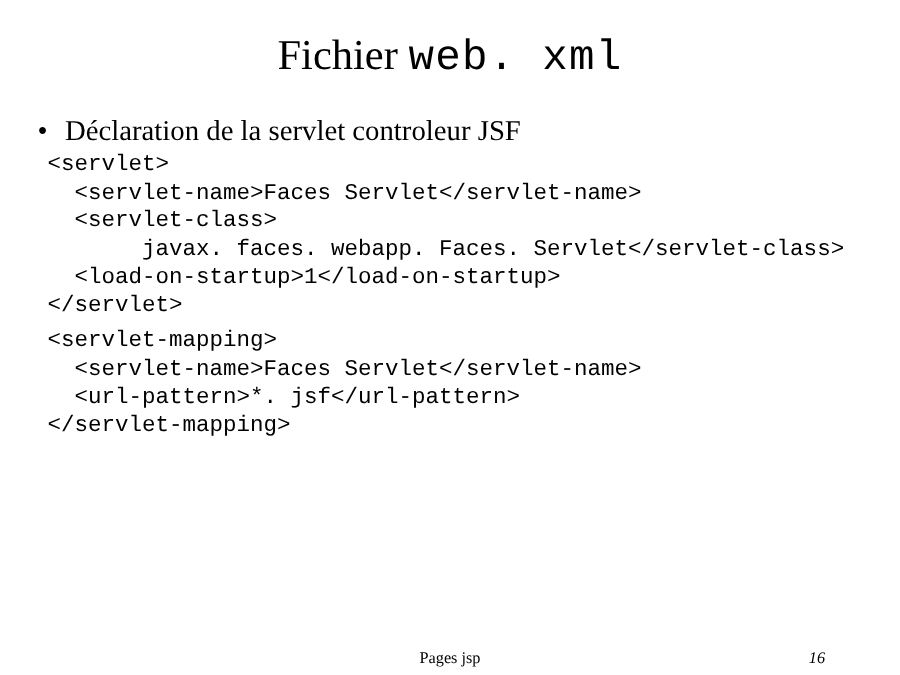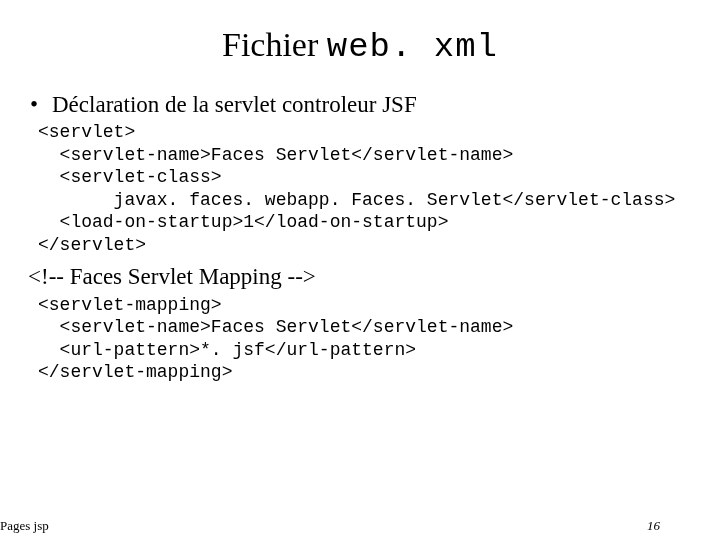--- a/index.html
+++ b/index.html
@@ -59,20 +59,21 @@
     position: absolute;
     bottom: 22px;
     left: 0;
     width: 720px;
     font-size: 13px;
   }
   .footer-center {
     position: absolute;
     left: 0;
     width: 720px;
+    text-align: center;
   }
   .footer-right {
     position: absolute;
     right: 60px;
     font-style: italic;
   }
 </style>
 </head>
 <body>
 
@@ -90,21 +91,20 @@
     </div>
 
 
     <div class="code">&lt;servlet&gt;
   &lt;servlet-name&gt;Faces Servlet&lt;/servlet-name&gt;
   &lt;servlet-class&gt;
        javax. faces. webapp. Faces. Servlet&lt;/servlet-class&gt;
   &lt;load-on-startup&gt;1&lt;/load-on-startup&gt;
 &lt;/servlet&gt;</div>
 
-    <div class="plain-line">&lt;!-- Faces Servlet Mapping --&gt;</div>
 
     <div class="code">&lt;servlet-mapping&gt;
   &lt;servlet-name&gt;Faces Servlet&lt;/servlet-name&gt;
   &lt;url-pattern&gt;*. jsf&lt;/url-pattern&gt;
 &lt;/servlet-mapping&gt;</div>
 
   </div>
 
   <div class="footer">
     <div class="footer-center">Pages jsp</div>

